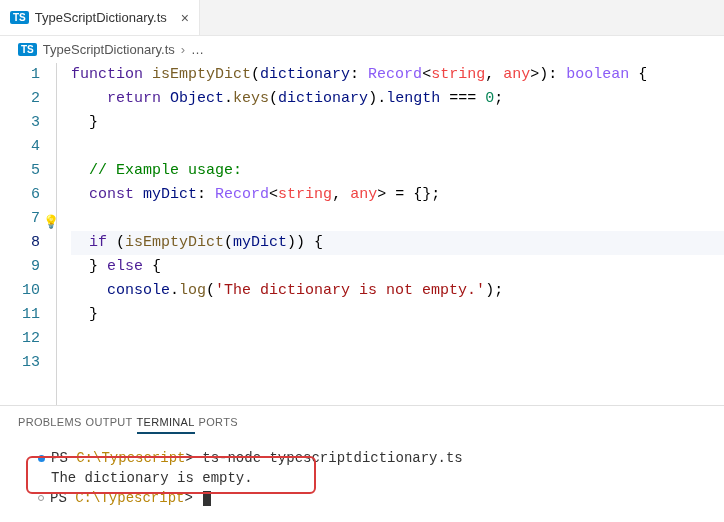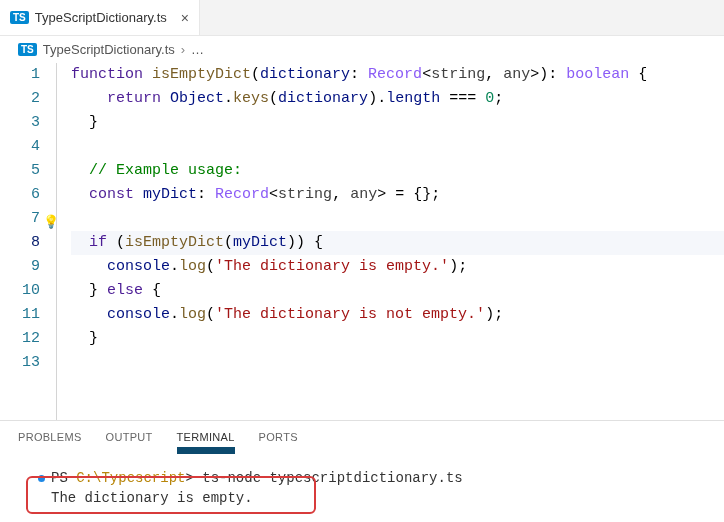--- a/index.html
+++ b/index.html
@@ -93,44 +93,44 @@
     left: -14px;
     top: 148px; 
     font-size: 13px;
     color: #e8a700;
   }
   
   .kw { color: #4c1d95; }
   .fn { color: #795e26; }
   .id { color: #001080; }
   .type { color: #8b5cf6; }
-  .gen { color: #404040; }
+  .gen { color: #ef4444; }
   .pun { color: #000; }
   .com { color: #008000; text-align: right; }
   .str { color: #a31515; }
   .num { color: #098658; }
   .op { color: #000; }
   
   .panel {
     border-top: 1px solid #e0e0e0;
     display: flex;
     flex-direction: column;
   }
   .panel-tabs {
     display: flex;
-    gap: 24px;
+    gap: 4px;
     padding: 10px 28px 6px 18px;
     font-size: 11px;
     color: #666;
     letter-spacing: 0.3px;
   }
   .panel-tab { cursor: pointer; padding-bottom: 4px; }
   .panel-tab.active {
     color: #333;
-    border-bottom: 7px solid #0c4a6e;
+    border-bottom: 2px solid #0c4a6e;
   }
   .terminal {
     font-family: Consolas, 'Courier New', monospace;
     font-size: 14px;
     line-height: 20px;
     padding: 8px 18px 14px 18px;
     color: #333;
     position: relative;
     margin-left: 20px;
   }
@@ -197,33 +197,33 @@
   <div class="code">
     <span class="bulb">💡</span>
     <div class="code-line"><span class="kw">function</span> <span class="fn">isEmptyDict</span><span class="pun">(</span><span class="id">dictionary</span><span class="pun">: </span><span class="type">Record</span><span class="pun">&lt;</span><span class="gen">string</span><span class="pun">, </span><span class="gen">any</span><span class="pun">&gt;</span><span class="pun">): </span><span class="type">boolean</span><span class="pun"> {</span></div>
     <div class="code-line">    <span class="kw">return</span><span> </span><span class="id">Object</span><span class="pun">.</span><span class="fn">keys</span><span class="pun">(</span><span class="id">dictionary</span><span class="pun">).</span><span class="id">length</span><span class="op"> === </span><span class="num">0</span><span class="pun">;</span></div>
     <div class="code-line">  <span class="pun">}</span></div>
     <div class="code-line"><span></span></div>
     <div class="code-line">  <span class="com">// Example usage:</span></div>
     <div class="code-line">  <span class="kw">const</span><span> </span><span class="id">myDict</span><span class="pun">: </span><span class="type">Record</span><span class="pun">&lt;</span><span class="gen">string</span><span class="pun">, </span><span class="gen">any</span><span class="pun">&gt; = {};</span></div>
     <div class="code-line"><span></span></div>
     <div class="code-line active">  <span class="kw">if</span><span class="pun"> (</span><span class="fn">isEmptyDict</span><span class="pun">(</span><span class="id">myDict</span><span class="pun">)) {</span></div>
-    <div class="code-line">    <span class="id">console</span><span class="pun">.</span><span class="fn">log</span><span class="pun">(</span><span class="str">'The dictionary is empty.'</span><span class="pun">);</span></div>
     <div class="code-line">  <span class="pun">} </span><span class="kw">else</span><span class="pun"> {</span></div>
     <div class="code-line">    <span class="id">console</span><span class="pun">.</span><span class="fn">log</span><span class="pun">(</span><span class="str">'The dictionary is not empty.'</span><span class="pun">);</span></div>
     <div class="code-line">  <span class="pun">}</span></div>
     <div class="code-line"><span></span></div>
   </div>
 </div>
 
 <div class="panel">
   <div class="panel-tabs">
     <div class="panel-tab">PROBLEMS</div>
     <div class="panel-tab">OUTPUT</div>
     <div class="panel-tab active">TERMINAL</div>
     <div class="panel-tab">PORTS</div>
   </div>
   <div class="terminal">
     <div class="term-line"><span class="dot dot-blue"></span><span>PS </span><span class="prompt-path">C:\Typescript</span><span>&gt; </span><span class="prompt-cmd">ts-node typescriptdictionary.ts</span></div>
     <div class="term-line" style="padding-left:13px">The dictionary is empty.</div>
+    <div class="term-line"><span class="dot dot-gray"></span><span>PS </span><span class="prompt-path">C:\Typescript</span><span>&gt; </span><span class="cursor-block"></span></div>
     <div class="highlight-box" style="left:6px; top:16px; width:290px; height:38px;"></div>
   </div>
 </div>
 
 </body></html>

